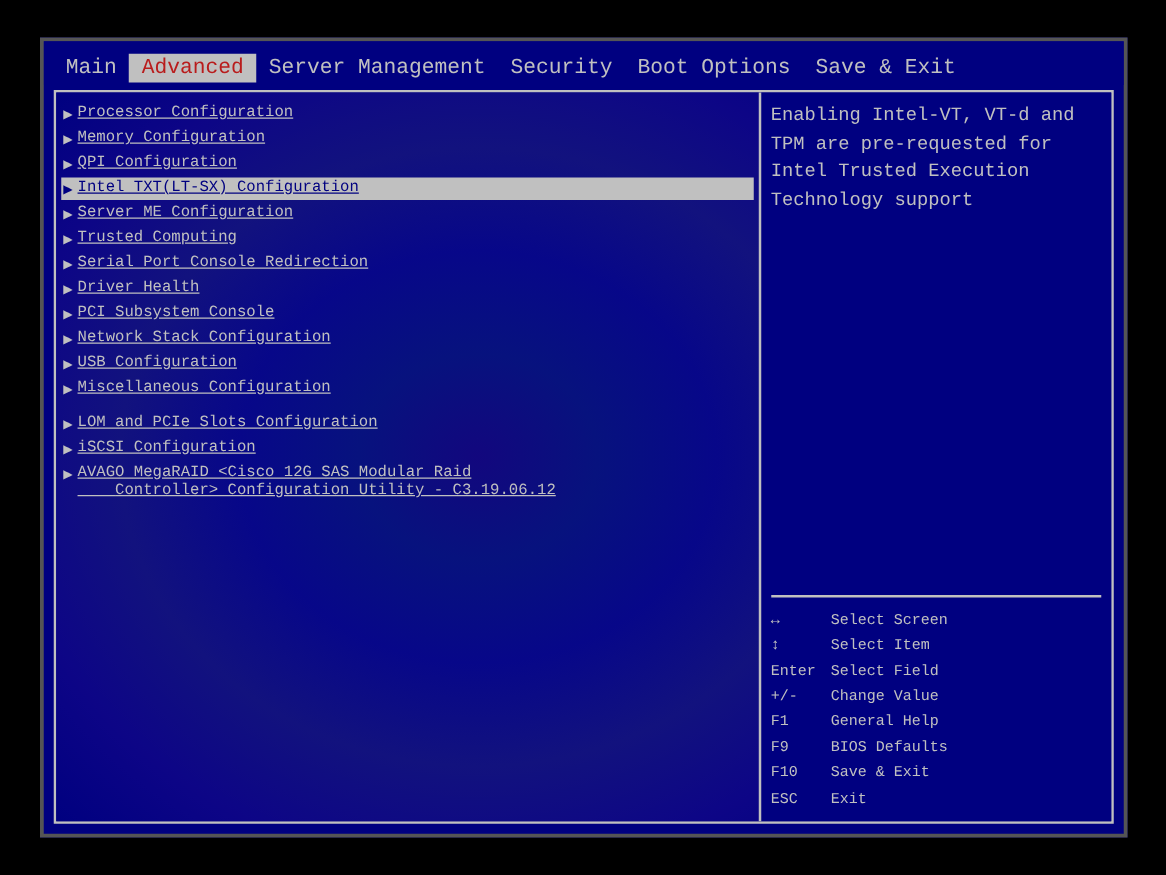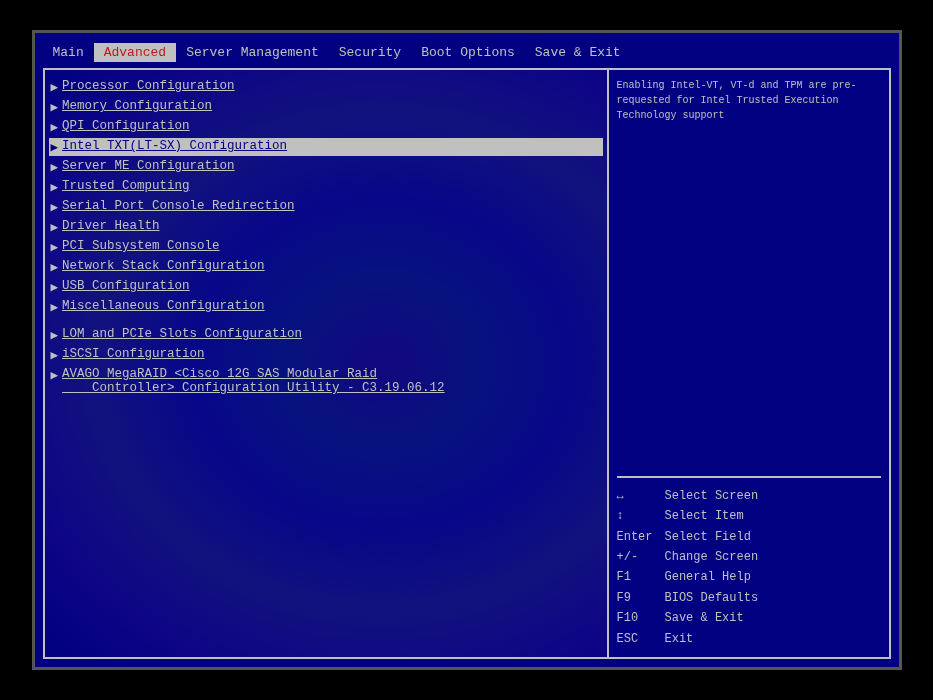--- a/index.html
+++ b/index.html
@@ -31,21 +31,21 @@
     }
     .menu-bar {
       background: #000080;
       display: flex;
       flex-direction: row;
       padding: 2px 8px;
       gap: 0;
     }
     .menu-item {
       color: #c0c0c0;
-      font-size: 13px;
+      font-size: 17px;
       padding: 2px 10px;
       cursor: pointer;
     }
     .menu-item.active {
       background: #c0c0c0;
       color: #b91c1c;
     }
     .content-area {
       flex: 1;
       display: flex;
@@ -110,21 +110,21 @@
     }
     .right-panel {
       width: 280px;
       padding: 8px;
       display: flex;
       flex-direction: column;
       background: #000080;
     }
     .help-text {
       color: #c0c0c0;
-      font-size: 10px;
+      font-size: 15px;
       line-height: 1.5;
       flex: 1;
       border-bottom: 2px solid #c0c0c0;
       padding-bottom: 8px;
       margin-bottom: 8px;
     }
     .key-help {
       color: #c0c0c0;
       font-size: 12px;
       line-height: 1.7;
@@ -239,21 +239,21 @@
           <div class="key-row">
             <span class="key-code">↕</span>
             <span class="key-desc">Select Item</span>
           </div>
           <div class="key-row">
             <span class="key-code">Enter</span>
             <span class="key-desc">Select Field</span>
           </div>
           <div class="key-row">
             <span class="key-code">+/-</span>
-            <span class="key-desc">Change Screen</span>
+            <span class="key-desc">Change Value</span>
           </div>
           <div class="key-row">
             <span class="key-code">F1</span>
             <span class="key-desc">General Help</span>
           </div>
           <div class="key-row">
             <span class="key-code">F9</span>
             <span class="key-desc">BIOS Defaults</span>
           </div>
           <div class="key-row">

